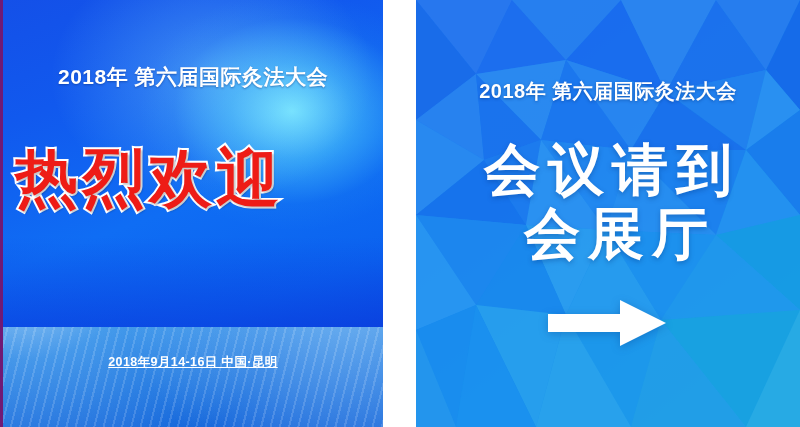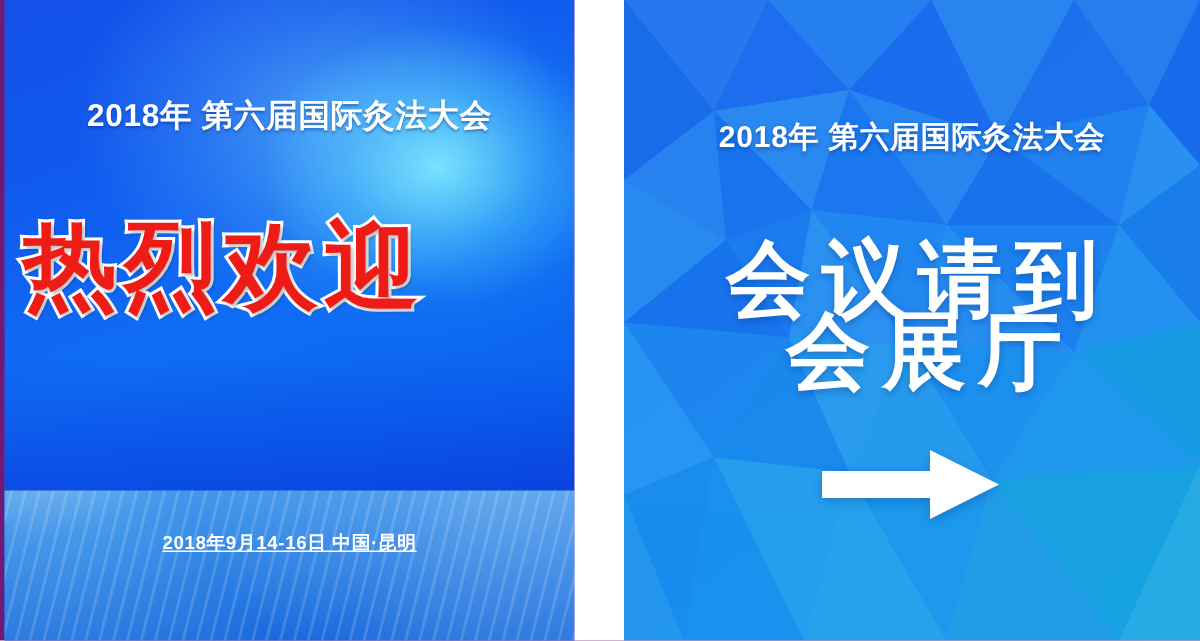--- a/index.html
+++ b/index.html
@@ -171,21 +171,21 @@
     text-align: center;
     color: #ffffff;
     font-weight: bold;
     font-size: 56px;
     line-height: 1;
     letter-spacing: 8px;
     text-indent: 8px;
     white-space: nowrap;
     text-shadow: 0 2px 5px rgba(0,45,120,0.35);
   }
-  .big-white.r1 { top: 142px; margin-top: 16px; }
+  .big-white.r1 { top: 142px; }
   .big-white.r2 { top: 206px; padding-left: 16px; }
 
   .arrow-wrap {
     position: absolute;
     left: 0;
     right: 0;
     top: 298px;
     display: flex;
     justify-content: center;
   }

